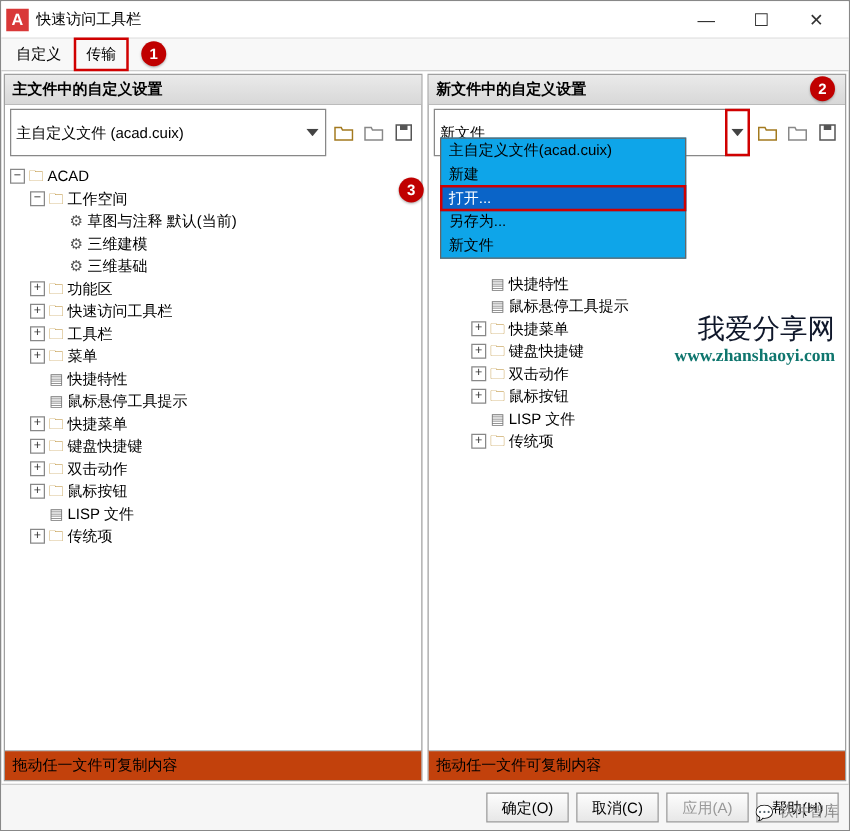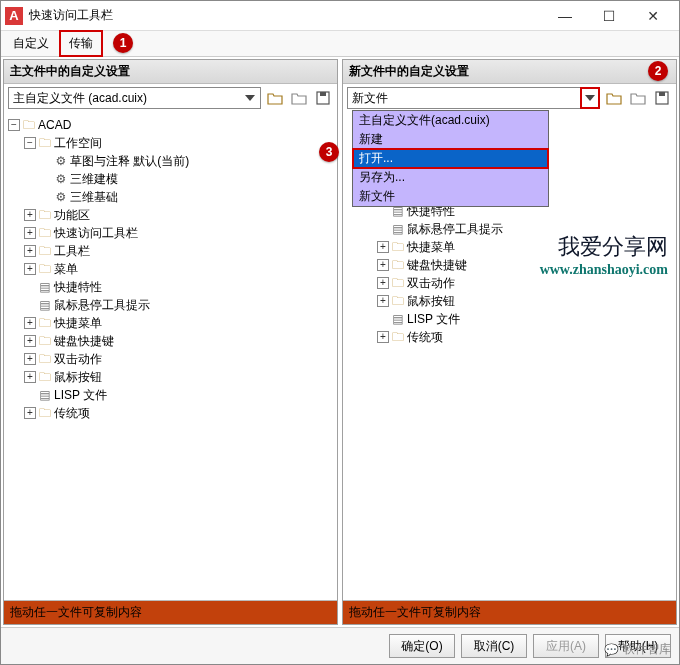--- a/index.html
+++ b/index.html
@@ -106,21 +106,21 @@
   position: relative;
 }
 .toolbar-row {
   display: flex;
   align-items: center;
   padding: 3px 4px;
   gap: 4px;
 }
 .combo {
   flex: 1;
-  height: 22px;
+  height: 38px;
   border: 1px solid #888;
   background: #fff;
   display: flex;
   align-items: center;
   padding: 0 4px;
   font-size: 12px;
   position: relative;
 }
 .combo .arrow {
   position: absolute;
@@ -186,21 +186,21 @@
 }
 .gear { color: #555; }
 .folder { color: #b88a2b; }
 .doc { color: #777; }
 
 .dropdown {
   position: absolute;
   top: 22px;
   left: 4px;
   right: 50px;
-  background: #c4b5fd;
+  background: #0ea5e9;
   border: 1px solid #666;
   z-index: 40;
 }
 .dropdown div {
   padding: 1px 6px;
   font-size: 12px;
 }
 .dropdown .selected {
   background: #0a64c8;
   color: #fff;

